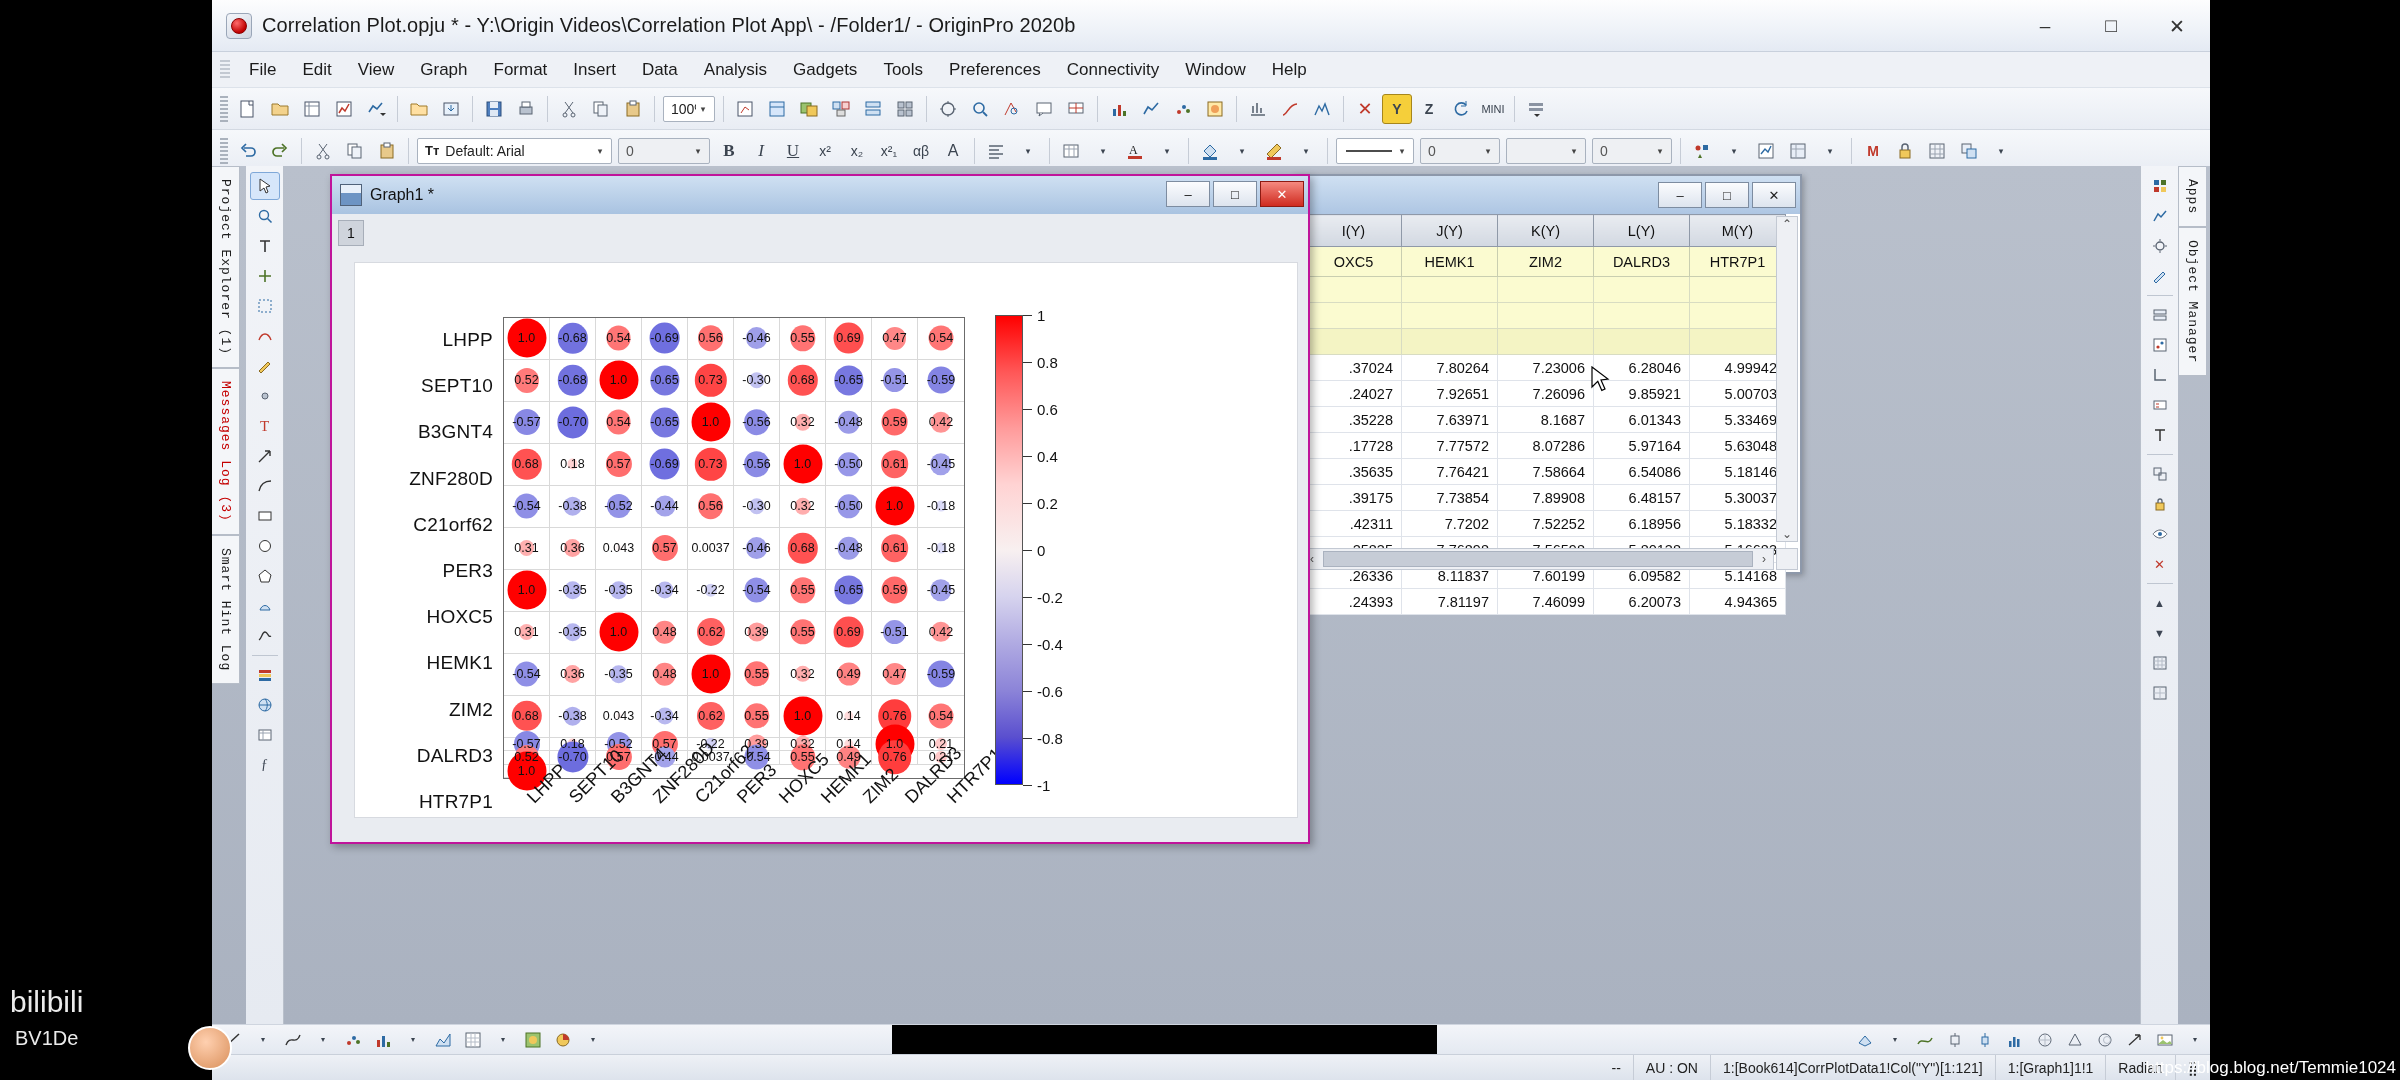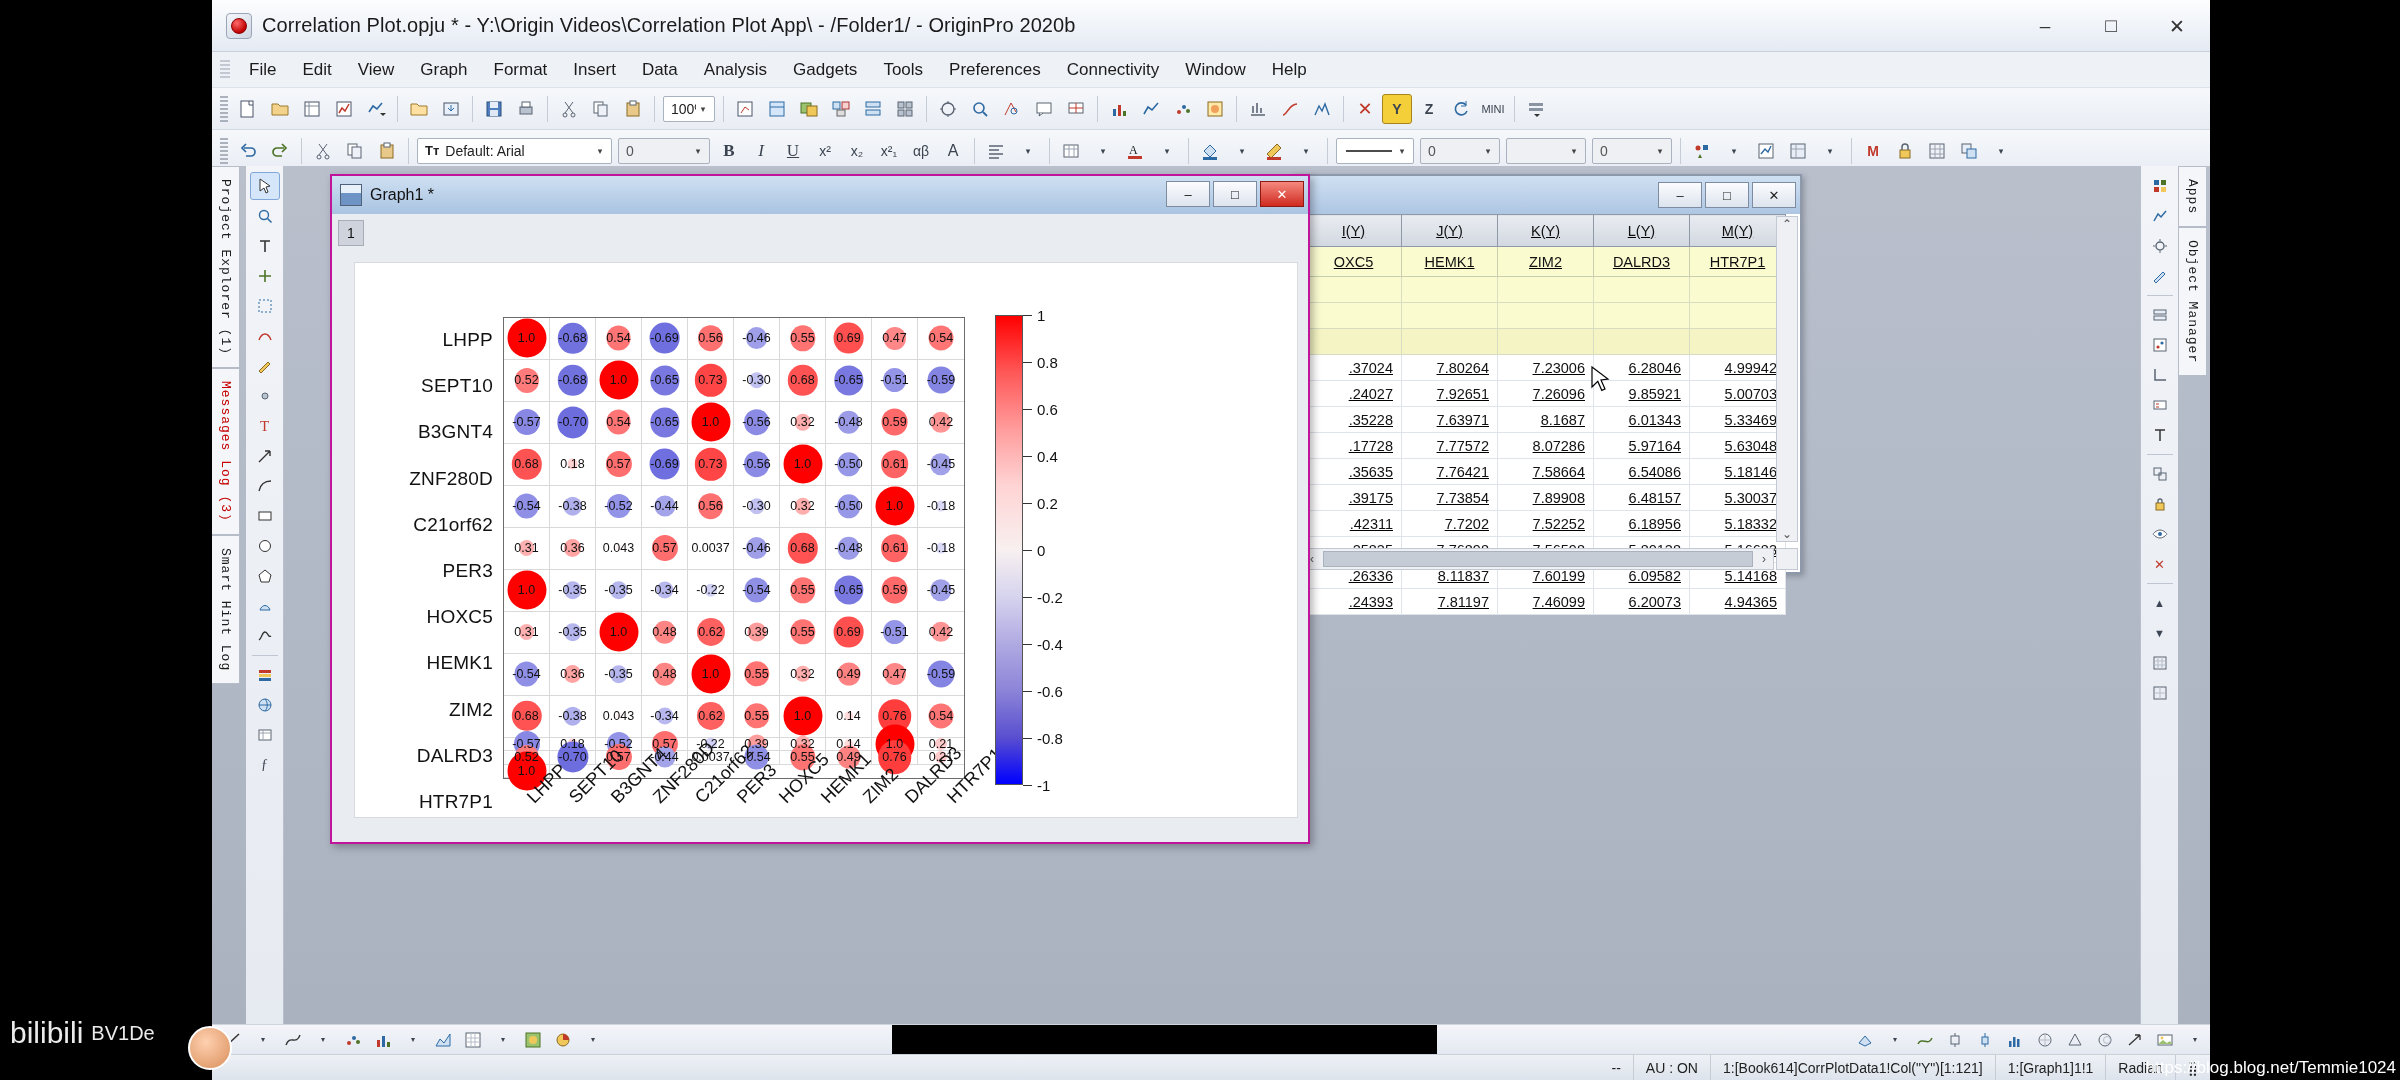--- a/index.html
+++ b/index.html
@@ -123,21 +123,21 @@
     height:38px; background:linear-gradient(180deg,#cfe0f2,#aec6e3);
     display:flex; align-items:center; justify-content:flex-end; padding-right:4px;
   }
   .sw-btn { width:44px;height:26px; margin-left:3px; border:1px solid #7d8ca0;
     background:linear-gradient(180deg,#fbfcfe,#dde4ee); display:flex;align-items:center;justify-content:center;
     font-size:13px; color:#222; }
   .sw-btn.close { background:linear-gradient(180deg,#fbfcfe,#dde4ee); }
   #sheet-window .sw-body { position:absolute; left:0; right:0; top:38px; bottom:0; background:#fff; }
   .sheet-leftedge { position:absolute; left:0; top:0; bottom:0; width:8px; background:#cdd6e4; }
   .sheet-magenta { position:absolute; left:8px; top:0; bottom:22px; width:3px; background:#c0149b; }
-  table.sheet { border-collapse:collapse; position:absolute; left:11px; top:0; font-size:14.5px;text-decoration:underline; }
+  table.sheet { border-collapse:collapse; position:absolute; left:11px; top:0; font-size:14.5px; }
   table.sheet th {
     background:linear-gradient(180deg,#e9ecf1,#d2d8e1); border:1px solid #8f99a8;
     font-weight:normal; height:32px; color:#111; min-width:96px; padding:0 6px;
   }
   table.sheet td.lname {
     background:#fbfbd0; border:1px solid #c9ceb0; height:30px; text-align:center; color:#111;
     font-size:14.5px;
   }
   table.sheet td.blank { background:#fbfbd0; border:1px solid #d8dcc2; height:26px; }
   table.sheet td.blank.alt { background:#f4f4c4; }
@@ -241,21 +241,21 @@
     background:linear-gradient(180deg,#eef1f6,#dde3ec); border-top:1px solid #c9d0da;
     display:flex; align-items:center; font-size:14px; color:#222;
   }
   .sb-cell { padding:0 12px; height:26px; display:flex; align-items:center;
     border-right:1px solid #c6ccd6; white-space:nowrap; }
   .sb-spacer { flex:1; }
 
   
   #bilibili {
     position:absolute; left:10px; bottom:30px; display:flex; align-items:center; gap:8px;
-    color:#fff; font-size:30px; z-index:70; opacity:.92;
+    color:#fff; font-size:30px; z-index:70; opacity:.92;flex-direction:column;
   }
   #bilibili .bv { font-size:20px;text-align:center; }
   #avatar-circle { position:absolute; left:188px; bottom:10px; width:44px;height:44px;
     border-radius:50%; background:radial-gradient(circle at 40% 35%,#ffd0b0,#d98f5a);
     border:2px solid #fff; z-index:75; }
   #csdn-wm { position:absolute; right:4px; bottom:2px; color:#fff; font-size:17px; z-index:70; }
 
   
   #cursor { position:absolute; left:1378px; top:200px; z-index:80; }
 </style>

